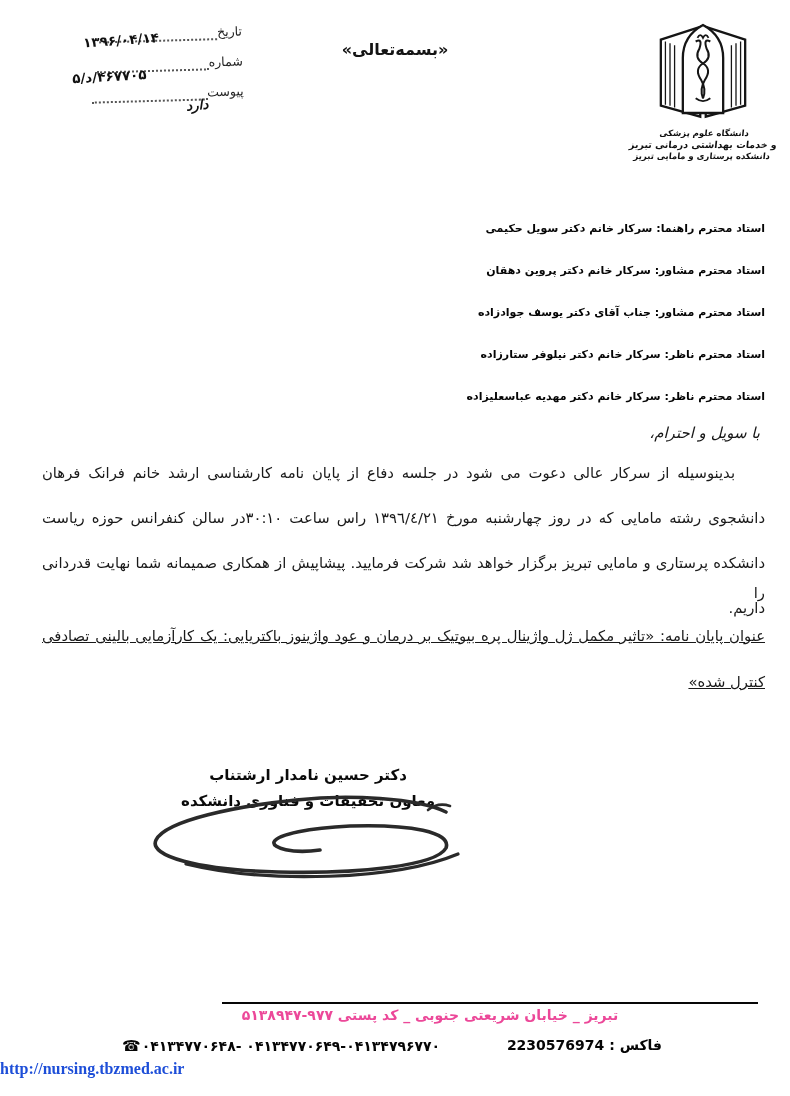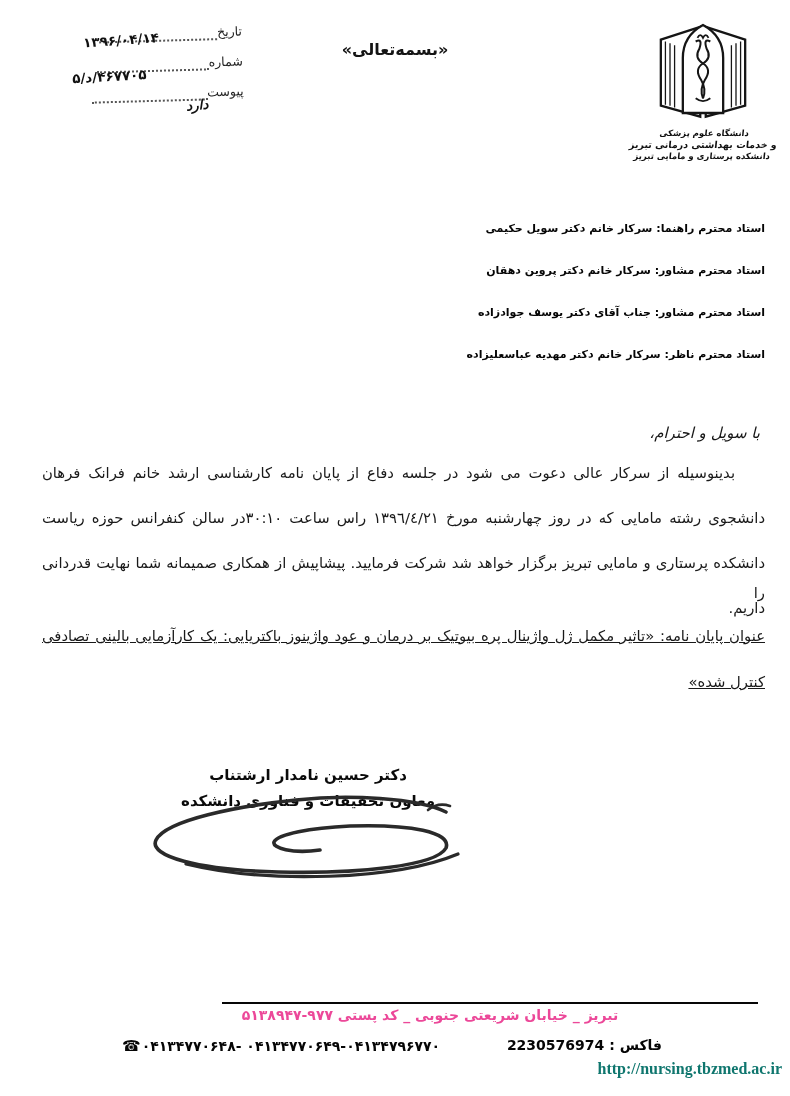--- a/index.html
+++ b/index.html
@@ -46,21 +46,21 @@
   .signature{position:absolute;left:138px;top:762px;width:340px;text-align:center;font-weight:700;font-size:15px;color:#0a0a0a;}
   .sig-name{line-height:26px;}
   .sig-title{line-height:26px;}
   .scrawl{position:absolute;left:-10px;top:24px;pointer-events:none;}
   
   .footer-rule{position:absolute;left:222px;width:536px;top:1002px;border-top:2px solid #060606;}
   .footer-address{position:absolute;left:215px;width:430px;top:1007px;text-align:center;font-weight:700;font-size:14px;color:#ec4899;}
   .footer-phones{position:absolute;left:122px;top:1037px;font-weight:700;font-size:14px;color:#050505;direction:ltr;white-space:nowrap;}
   .footer-phones .tel-icon{font-size:15px;margin-right:1px;}
   .footer-fax{position:absolute;right:128px;top:1037px;font-weight:700;font-size:14px;color:#050505;}
-  .footer-url{position:absolute;left:0;right:8px;top:1060px;text-align:right;font-family:"Liberation Serif","DejaVu Serif",serif;font-weight:700;font-size:16px;color:#0f766e;direction:ltr;}
+  .footer-url{position:absolute;left:0;right:8px;top:1060px;text-align:left;font-family:"Liberation Serif","DejaVu Serif",serif;font-weight:700;font-size:16px;color:#1d4ed8;direction:ltr;}
 </style>
 </head>
 <body>
 
 <div class="page">
 
   <div class="meta">
     <div class="meta-row">
       <span class="meta-label">تاریخ</span><span class="leader w1"></span>
       <span class="meta-value date" dir="ltr">۱۳۹۶/۰۴/۱۴</span>
@@ -101,20 +101,21 @@
       <div class="emblem-l1">دانشگاه علوم پزشکی</div>
       <div class="emblem-l2">و خدمات بهداشتی درمانی تبریز</div>
       <div class="emblem-l3">دانشکده پرستاری و مامایی تبریز</div>
     </div>
   </div>
 
   <div class="recipients">
     <div class="r-line">استاد محترم راهنما: سرکار خانم دکتر سویل حکیمی</div>
     <div class="r-line">استاد محترم مشاور: سرکار خانم دکتر پروین دهقان</div>
     <div class="r-line">استاد محترم مشاور: جناب آقای دکتر یوسف جوادزاده</div>
+    <div class="r-line">استاد محترم ناظر: سرکار خانم دکتر نیلوفر ستارزاده</div>
     <div class="r-line">استاد محترم ناظر: سرکار خانم دکتر مهدیه عباسعلیزاده</div>
   </div>
 
   <div class="salutation">با سویل و احترام،</div>
 
   <div class="body-block">
     <div class="b-line indent">بدینوسیله از سرکار عالی دعوت می شود در جلسه دفاع از پایان نامه کارشناسی ارشد خانم فرانک فرهان</div>
     <div class="b-line">دانشجوی رشته مامایی  که در روز چهارشنبه مورخ ۱۳۹٦/٤/۲۱ راس ساعت ۳۰:۱۰در سالن کنفرانس حوزه ریاست</div>
     <div class="b-line">دانشکده پرستاری و مامایی تبریز برگزار خواهد شد شرکت فرمایید. پیشاپیش از همکاری صمیمانه شما نهایت قدردانی را</div>
     <div class="b-line last">داریم.</div>

